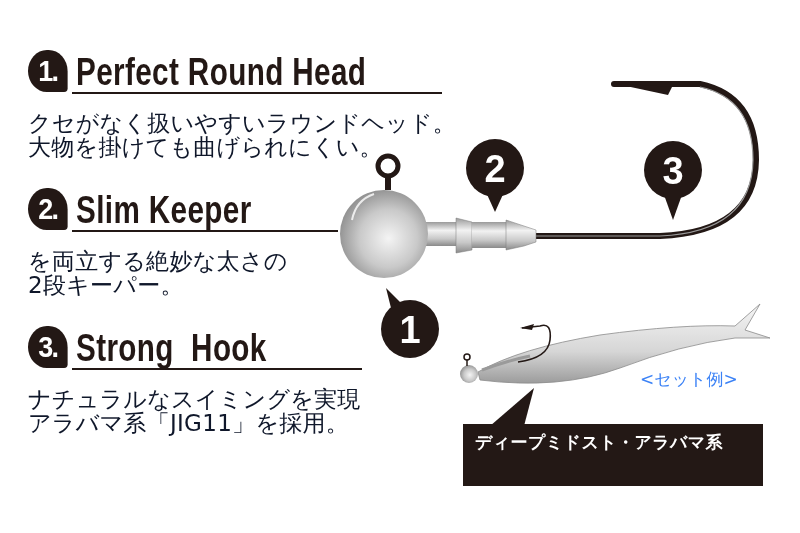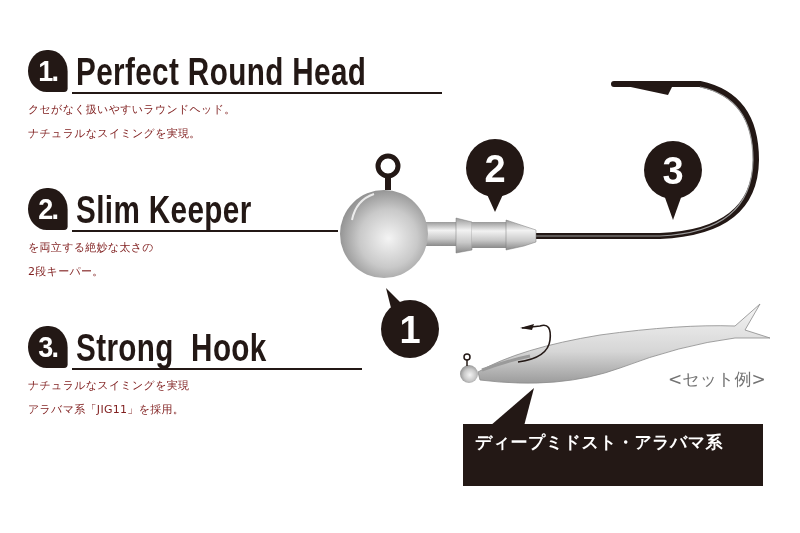--- a/index.html
+++ b/index.html
@@ -15,43 +15,43 @@
       font-size: 30px; line-height: 42px; text-align: center; letter-spacing: -2px;
       transform: scaleX(0.9); transform-origin: left bottom;
     }
     .feature-title {
       margin-left: 4px; font-family: "Liberation Sans", sans-serif; font-weight: bold;
       font-size: 38px; line-height: 40px; color: #231815;
       transform: scaleX(0.78); transform-origin: left bottom; white-space: nowrap;
       letter-spacing: 0.5px;
     }
     .underline { position: absolute; left: 44px; bottom: -2px; height: 2px; background: #231815; }
-    .feature-desc { margin-top: 6px; font-size: 11px; line-height: 24px; color: #7f1d1d; white-space: nowrap; letter-spacing: 0.3px; }
+    .feature-desc { margin-top: 19px; font-size: 23px; line-height: 24px; color: #0f172a; white-space: nowrap; letter-spacing: 0.3px; }
 
-    .set-label { position: absolute; left: 668px; top: 368px; font-size: 17px; color: #737373; }
+    .set-label { position: absolute; left: 640px; top: 368px; font-size: 17px; color: #3b82f6; }
     .callout {
       position: absolute; left: 463px; top: 424px; width: 300px; height: 62px;
       background: #231815; color: #fff; font-weight: bold; font-size: 17px; line-height: 24px;
       padding: 6px 0 13px 12px; letter-spacing: 0.4px;
     }
     svg.art { position: absolute; left: 0; top: 0; }
     .pin-num { font-family: "Liberation Sans", sans-serif; font-weight: bold; fill: #fff; }
   </style>
 </head>
 <body>
 
 <div class="feature" style="top:48px;">
   <div class="feature-head">
     <div class="num-badge">1.</div>
     <div class="feature-title">Perfect Round Head</div>
     <div class="underline" style="width:370px;"></div>
   </div>
   <div class="feature-desc">
     <div>クセがなく扱いやすいラウンドヘッド。</div>
-    <div>ナチュラルなスイミングを実現。</div>
+    <div>大物を掛けても曲げられにくい。</div>
   </div>
 </div>
 
 <div class="feature" style="top:186px;">
   <div class="feature-head">
     <div class="num-badge">2.</div>
     <div class="feature-title">Slim Keeper</div>
     <div class="underline" style="width:266px;"></div>
   </div>
   <div class="feature-desc">

